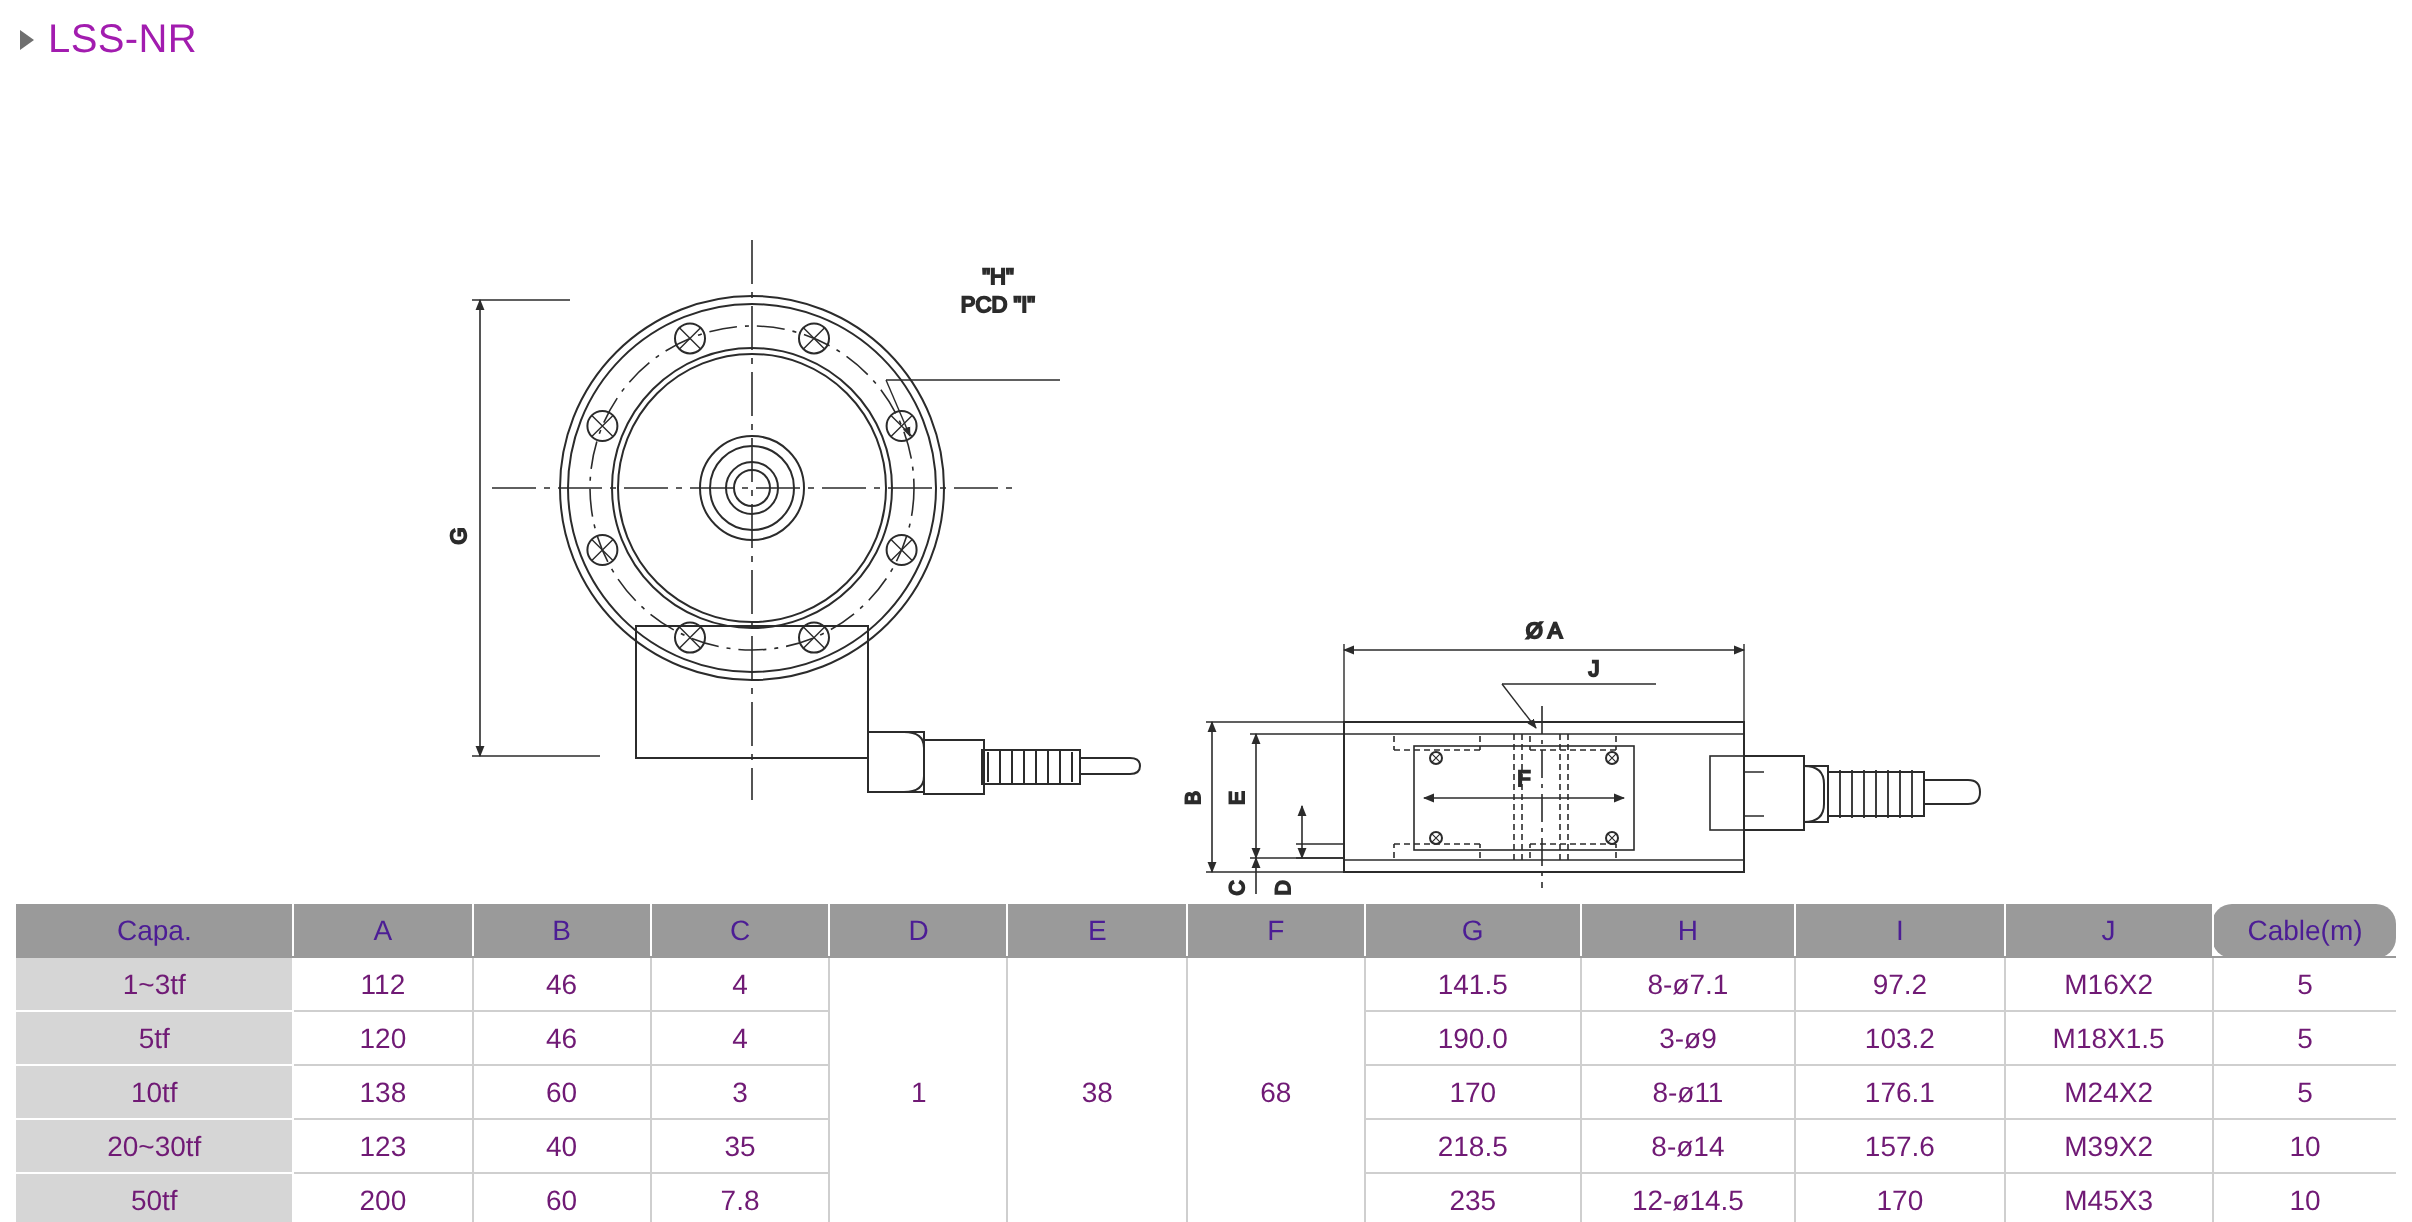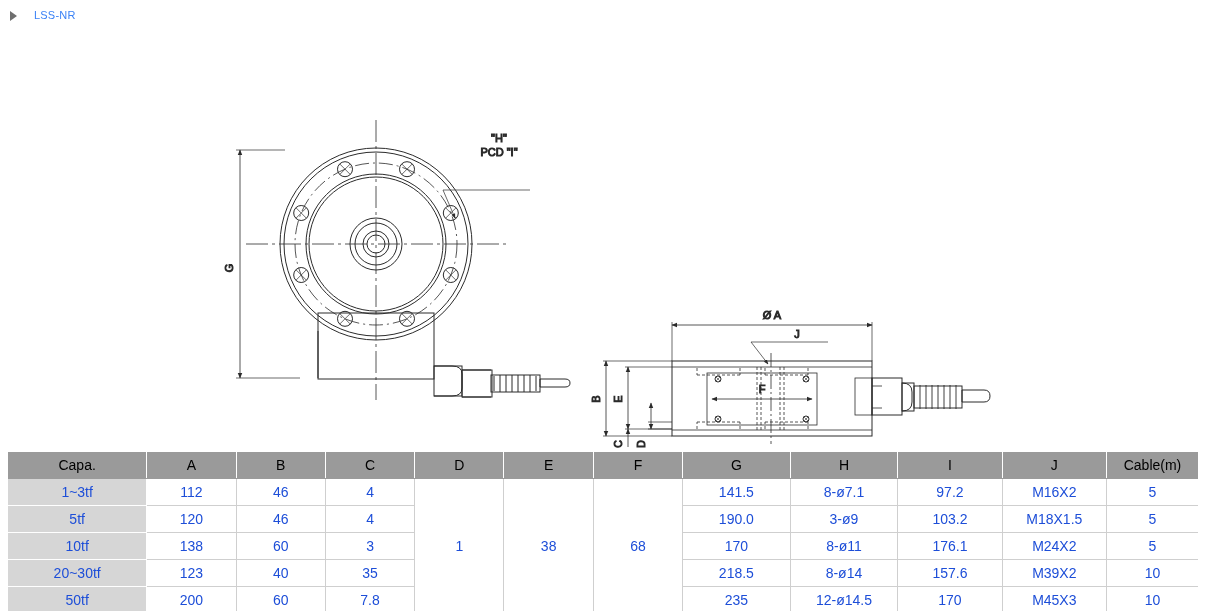--- a/index.html
+++ b/index.html
@@ -27,25 +27,24 @@
     gap: 7px;
   }
   .tri-icon {
     width: 0; height: 0;
     border-left: 7px solid #6f6f6f;
     border-top: 5px solid transparent;
     border-bottom: 5px solid transparent;
     display: block;
   }
   .header-title {
-    font-size: 11px;
-    color: #3b82f6;
+    font-size: 20px;
+    color: #a21caf;
     letter-spacing: .2px;
     line-height: 1;
-    margin-left: 10px;
   }
 
   
   .drawing-area {
     position: absolute;
     left: 0;
     top: 48px;
     width: 1206px;
     height: 400px;
   }
@@ -63,33 +62,33 @@
     width: 1190px;
     table-layout: fixed;
     font-size: 14px;
   }
   table.spec-table th,
   table.spec-table td {
     text-align: center;
     vertical-align: middle;
     height: 26px;
     padding: 0;
-    color: #1d4ed8;
+    color: #701a75;
     font-weight: normal;
     border-right: 1px solid #ffffff;
     border-bottom: 1px solid #c9c9c9;
   }
   table.spec-table thead th {
     background: #9a9a9a;
-    color: #000000;
+    color: #4c1d95;
     font-size: 14px;
     border-bottom: 1px solid #9a9a9a;
     border-right: 1px solid #ffffff;
   }
-  table.spec-table thead th:last-child { border-right: none; }
+  table.spec-table thead th:last-child { border-right: none; border-radius: 10px; }
   table.spec-table tbody td.capa-cell {
     background: #d6d6d6;
     border-right: 1px solid #ffffff;
     border-bottom: 1px solid #ffffff;
   }
   table.spec-table tbody td.val-cell {
     background: #ffffff;
     border-right: 1px solid #cfcfcf;
     border-bottom: 1px solid #cfcfcf;
     margin-left: 41px;

